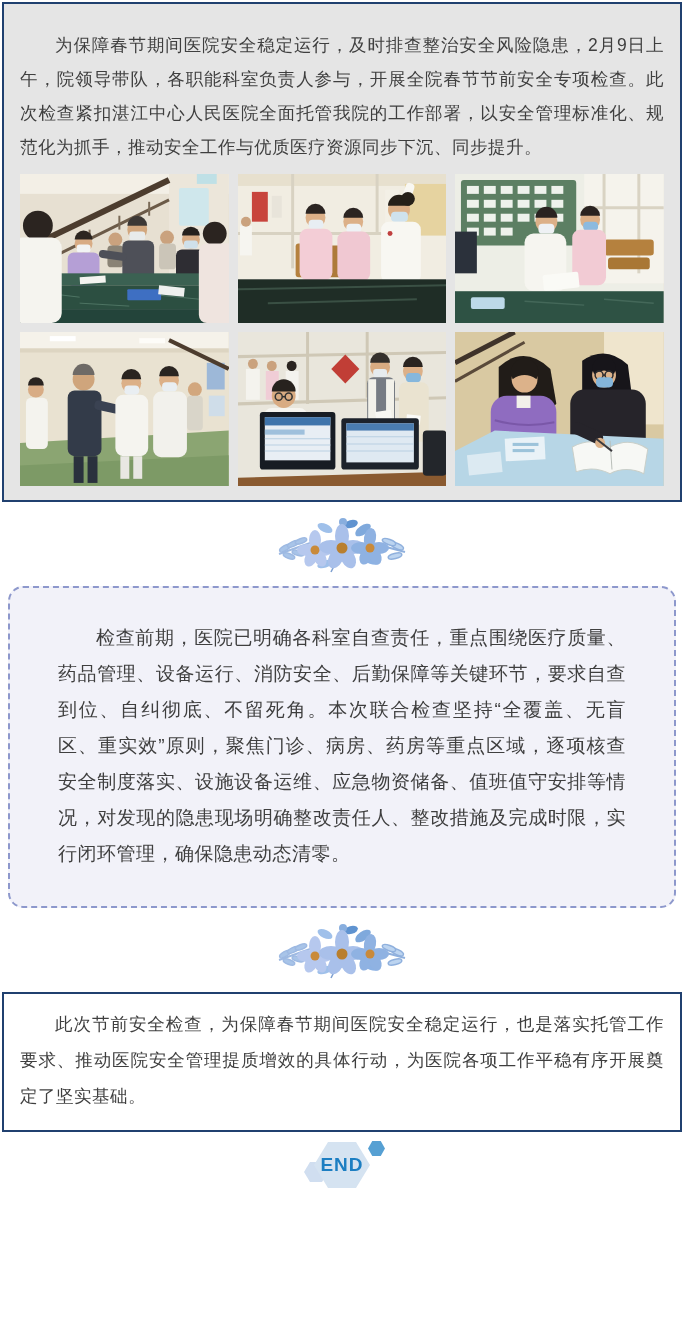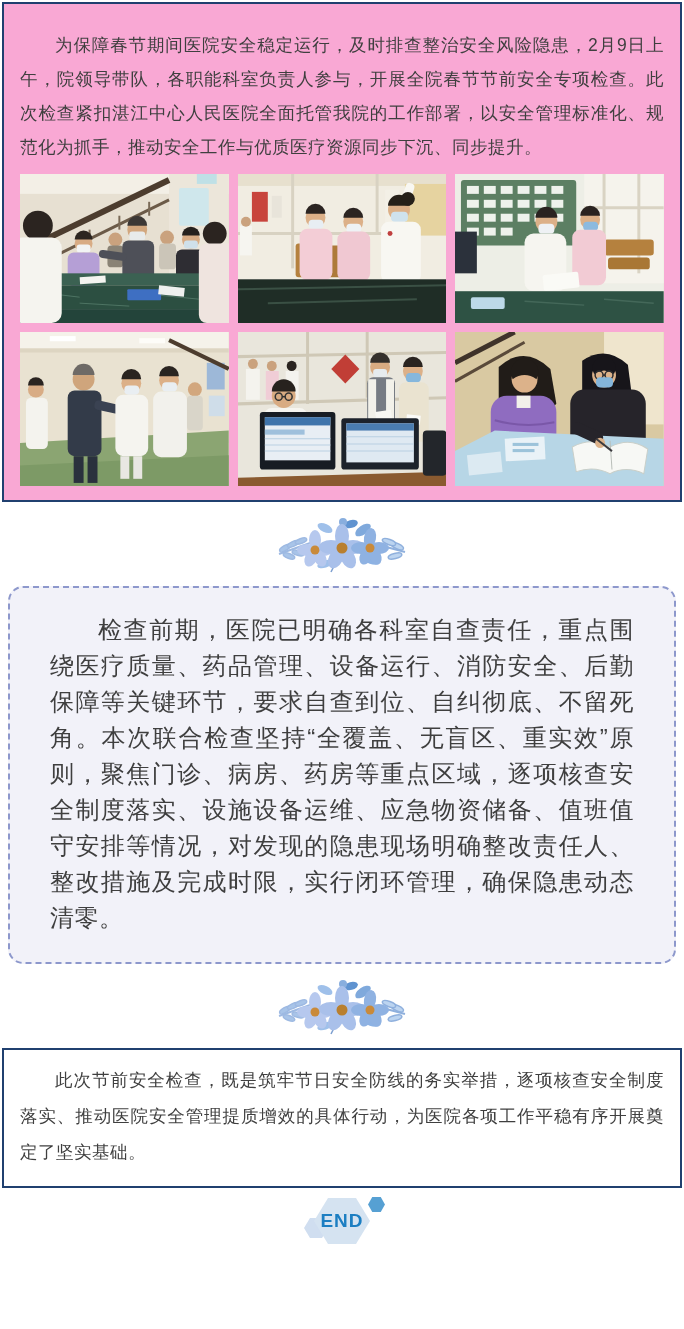--- a/index.html
+++ b/index.html
@@ -6,21 +6,21 @@
   html,body { margin:0; padding:0; background:#ffffff; }
   body {
     width:684px;
     font-family:"Liberation Sans","DejaVu Sans",sans-serif;
     color:#3f3f3f;
   }
   .top-box{
     margin:2px 2px 0 2px;
     border:2px solid #20406f;
     padding:10px 14px 14px 14px;
-    background:#f9a8d4;
+    background:#e5e5e5;
   }
   .para{
     font-size:17.5px;
     line-height:34px;
     text-align:justify;
     text-indent:2em;
     letter-spacing:0.5px;
     margin:14px 2px 10px 2px;
     color:#3f3f3f;
   }
@@ -42,26 +42,26 @@
     display:flex; align-items:center; justify-content:center;
   }
   .dashed-box{
     margin:0 8px;
     border:2px dashed #8d98cc;
     border-radius:15px;
     background:#f2f2f9;
     padding:20px 36px 22px 36px;
   }
   .dashed-box p{
-    font-size:24px;
+    font-size:19px;
     line-height:36px;
     text-align:justify;
     text-indent:2em;
     letter-spacing:0.5px;
-    margin:4px;
+    margin:12px;
   }
   .bottom-box{
     margin:0 2px;
     border:2px solid #20406f;
     padding:12px 16px 16px 16px;
     background:#fff;
   }
   .bottom-box p{
     font-size:17.5px;
     line-height:36px;
@@ -450,21 +450,21 @@
   <p>检查前期，医院已明确各科室自查责任，重点围绕医疗质量、药品管理、设备运行、消防安全、后勤保障等关键环节，要求自查到位、自纠彻底、不留死角。本次联合检查坚持“全覆盖、无盲区、重实效”原则，聚焦门诊、病房、药房等重点区域，逐项核查安全制度落实、设施设备运维、应急物资储备、值班值守安排等情况，对发现的隐患现场明确整改责任人、整改措施及完成时限，实行闭环管理，确保隐患动态清零。</p>
 </div>
 
 <div class="divider">
   <svg width="150" height="64" viewBox="0 0 150 64">
     <use href="#flower-motif"></use>
   </svg>
 </div>
 
 <div class="bottom-box">
-  <p>此次节前安全检查，既是筑牢节日安全防线的务实举措，逐项核查安全制度落实、推动医院安全管理提质增效的具体行动，为医院各项工作平稳有序开展奠定了坚实基础。</p>
+  <p>此次节前安全检查，为保障春节期间医院安全稳定运行，也是落实托管工作要求、推动医院安全管理提质增效的具体行动，为医院各项工作平稳有序开展奠定了坚实基础。</p>
 </div>
 
 <div class="end-wrap">
   <div class="hex hex-small-left"></div>
   <div class="hex hex-big">
     <span>END</span>
   </div>
   <div class="hex hex-small-right"></div>
 </div>
 

